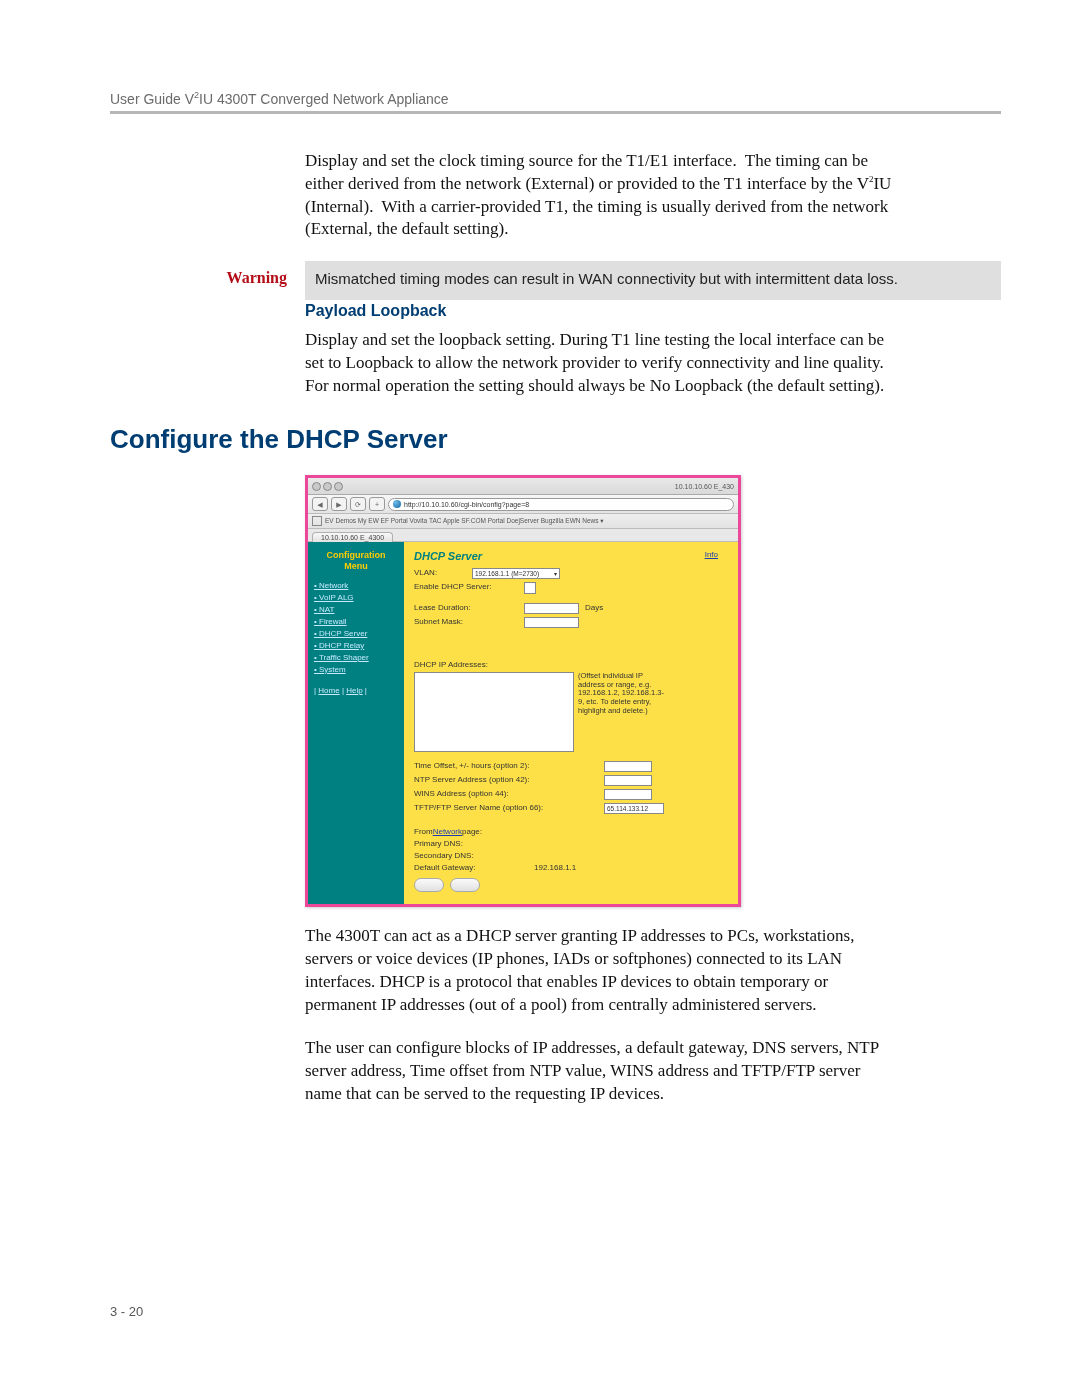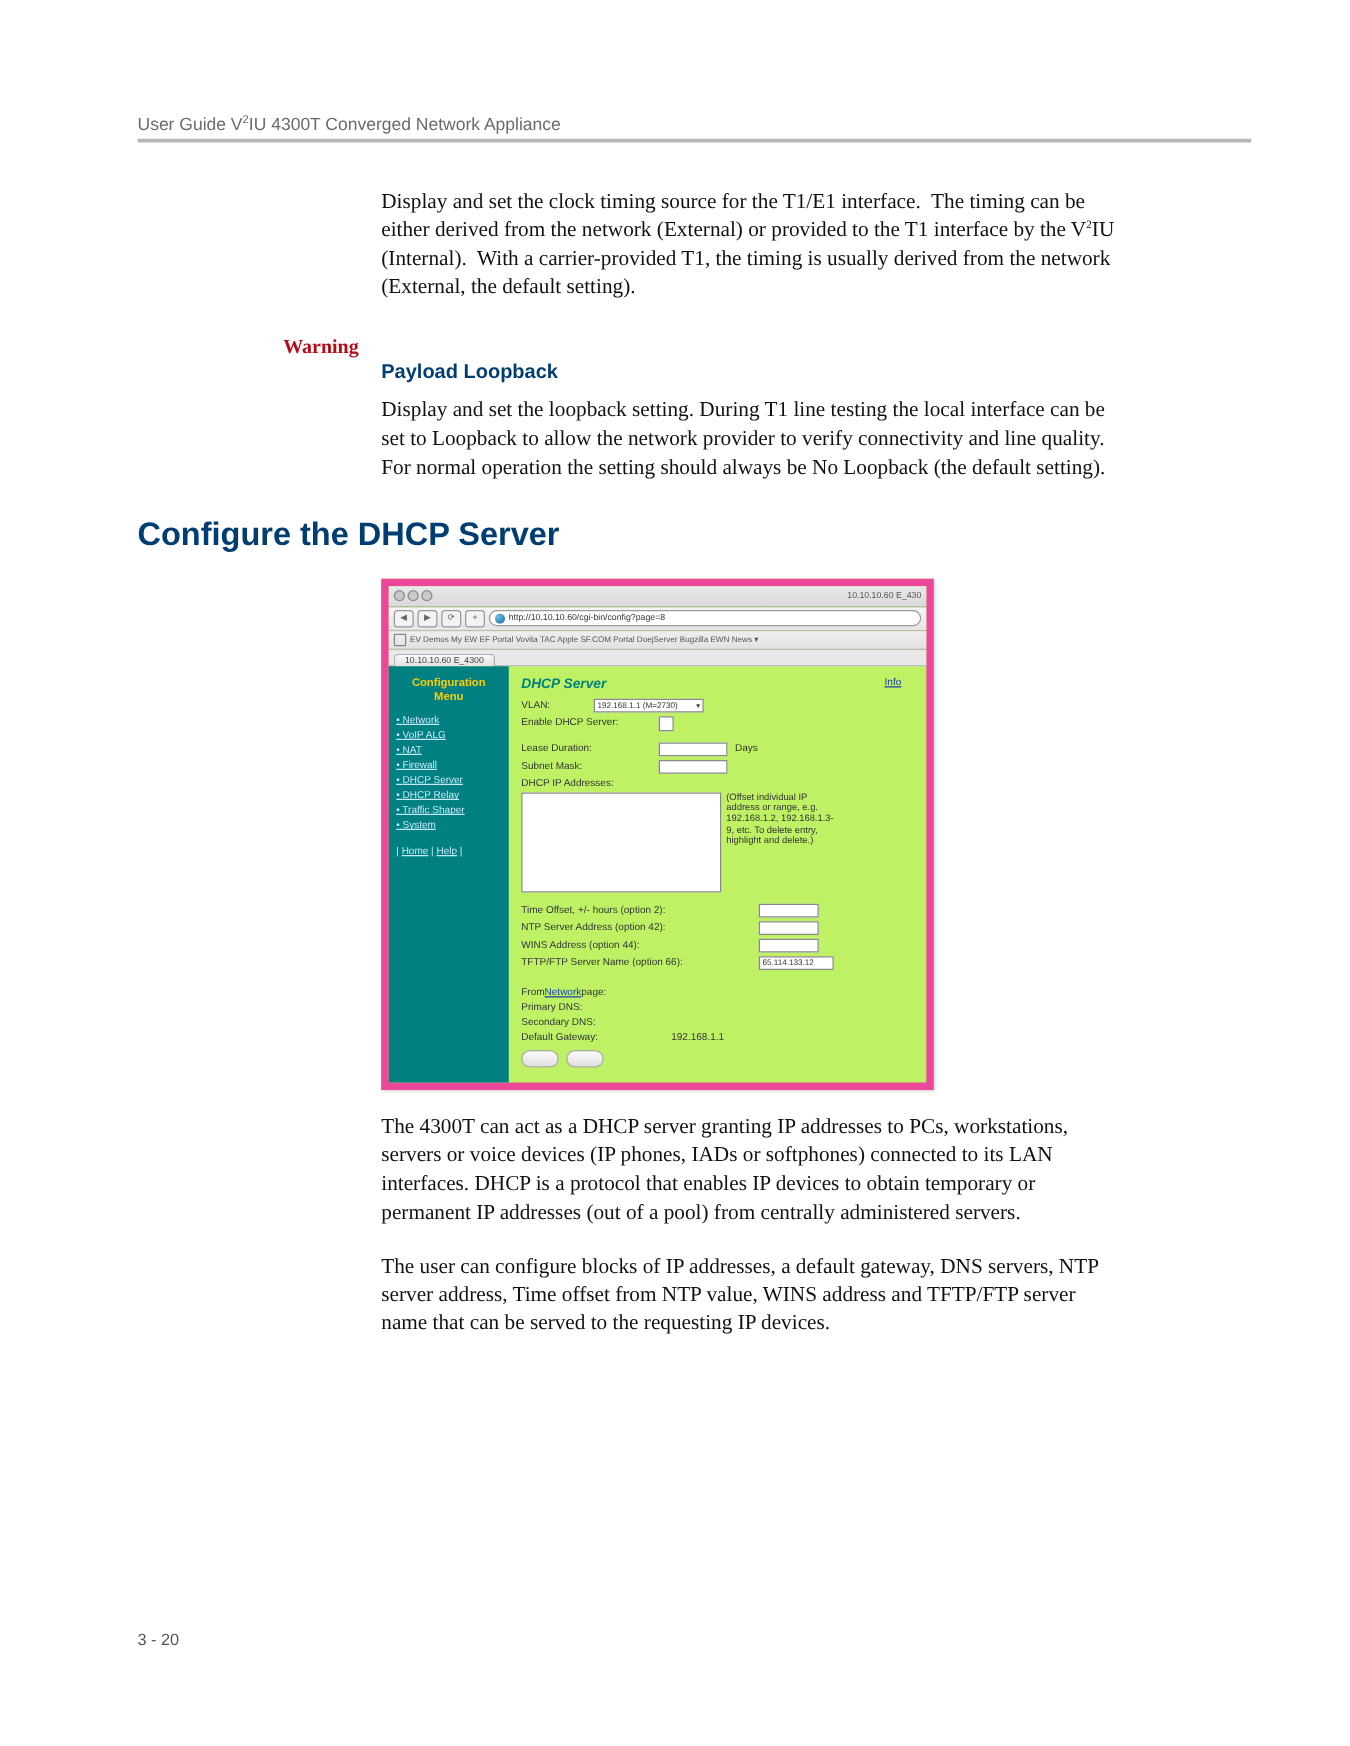--- a/index.html
+++ b/index.html
@@ -75,24 +75,24 @@
     color: #003d72;
     font-size: 26px;
     margin: 26px 0 20px 0;
   }
   .screenshot-wrap {
     margin-left: 195px;
     margin-bottom: 18px;
   }
   .browser-shot {
     width: 430px;
-    border: 6px solid #ec4899;
+    border: 3px solid #ec4899;
     font-family: Verdana, Geneva, sans-serif;
     font-size: 8px;
-    background: #bef264;
+    background: #fde047;
     box-shadow: 1px 1px 3px rgba(0,0,0,0.2);
   }
   .bs-titlebar {
     background: linear-gradient(#e9e9e9, #d9d9d9);
     height: 14px;
     display: flex;
     align-items: center;
     justify-content: space-between;
     padding: 1px 4px;
     border-bottom: 1px solid #aaa;
@@ -271,20 +271,21 @@
   </div>
 
   <div class="content-col">
     <div class="para">
       Display and set the clock timing source for the T1/E1 interface.&nbsp; The timing can be either derived from the network (External) or provided to the T1 interface by the V<span class="sup">2</span>IU (Internal).&nbsp; With a carrier-provided T1, the timing is usually derived from the network (External, the default setting).
     </div>
   </div>
 
   <div class="warning-row">
     <div class="warning-label">Warning</div>
+    <div class="warning-box">Mismatched timing modes can result in WAN connectivity but with intermittent data loss.</div>
   </div>
 
   <div class="content-col">
     <div class="sub-heading">Payload Loopback</div>
     <div class="para">Display and set the loopback setting.  During T1 line testing the local interface can be set to Loopback to allow the network provider to verify connectivity and line quality.  For normal operation the setting should always be No Loopback (the default setting).</div>
   </div>
 
   <div class="h2">Configure the DHCP Server</div>
 
   <div class="screenshot-wrap">
@@ -349,21 +350,21 @@
           <div class="form-row">
             <div class="form-label" style="width:110px;">Lease Duration:</div>
             <div class="form-input txt"></div>
             <div style="margin-left:6px;font-size:8px;">Days</div>
           </div>
           <div class="form-row">
             <div class="form-label" style="width:110px;">Subnet Mask:</div>
             <div class="form-input txt"></div>
           </div>
           <div class="form-row">
-            <div class="form-label" style="width:110px;">DHCP IP Addresses:</div>
+            <div class="form-label" style="width:110px;margin-top:29px;">DHCP IP Addresses:</div>
           </div>
           <div class="form-row" style="align-items:flex-start;">
             <div class="textarea-box"></div>
             <div class="hint">(Offset individual IP address or range, e.g. 192.168.1.2, 192.168.1.3-9, etc. To delete entry, highlight and delete.)</div>
           </div>
           <div style="height:6px;"></div>
           <div class="form-row">
             <div class="form-label-wide">Time Offset, +/- hours (option 2):</div>
             <div class="form-input" style="width:48px;"></div>
           </div>

